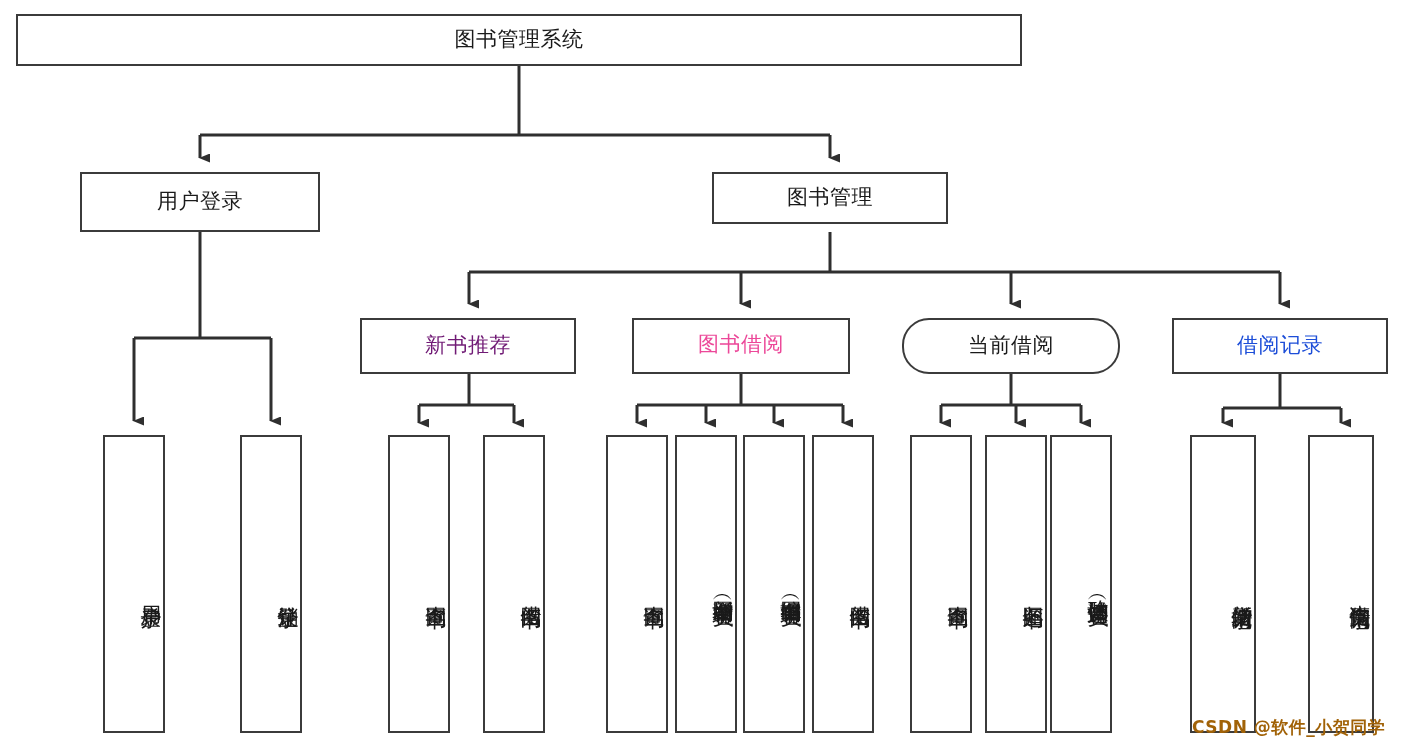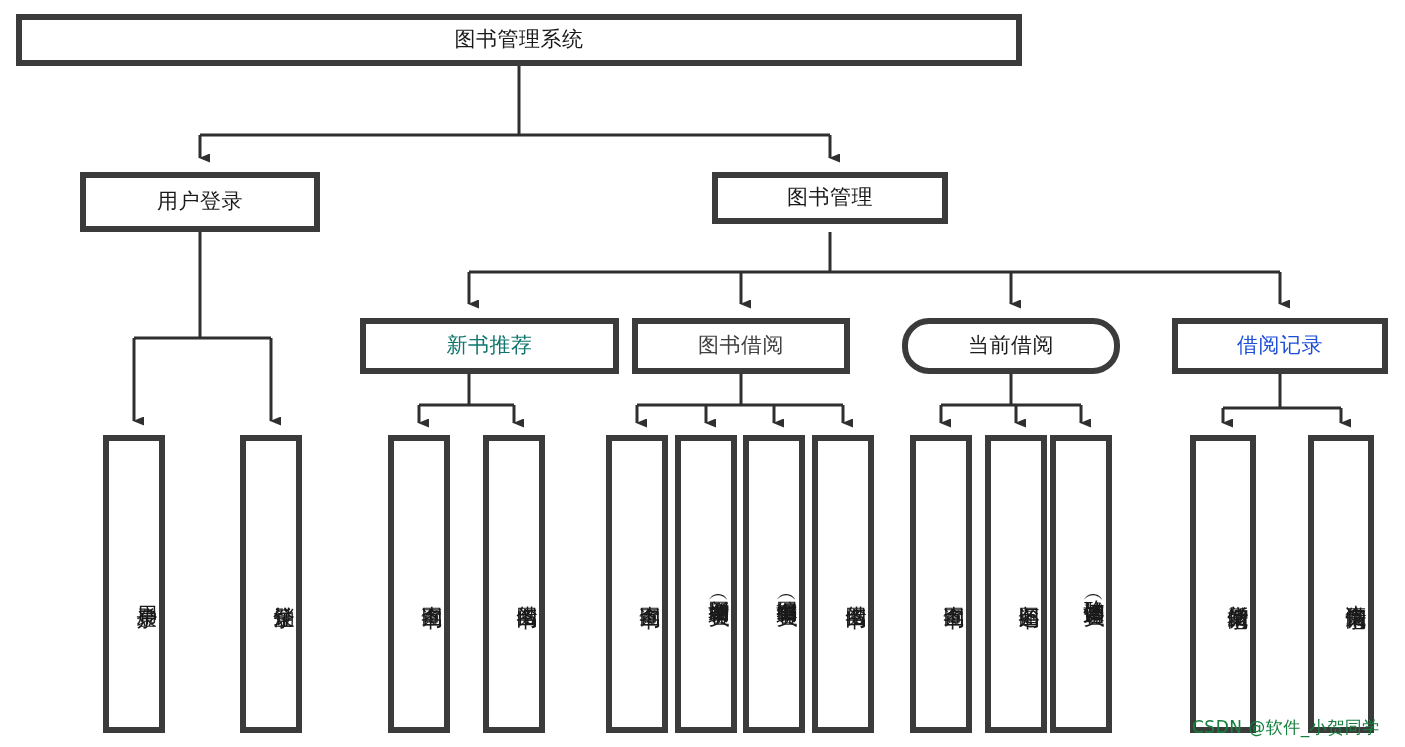--- a/index.html
+++ b/index.html
@@ -23,21 +23,21 @@
     left: 0;
     top: 0;
     width: 1405px;
     height: 747px;
     pointer-events: none;
   }
   .node {
     position: absolute;
     box-sizing: border-box;
     background: #ffffff;
-    border: 6px solid #0f766e;
+    border: 2px solid #0f766e;
     display: flex;
     align-items: center;
     justify-content: center;
     color: #1a1a1a;
   }
   .node-h {
     font-size: 21px;
     line-height: 1.1;
     letter-spacing: 0.5px;
     white-space: nowrap;
@@ -117,34 +117,34 @@
       <path d="M1223,408 L1223,423" marker-end="url(#arrowhead)"></path>
       <path d="M1341,408 L1341,423" marker-end="url(#arrowhead)"></path>
     </g>
   </svg>
 
   <div class="node node-h" style="left: 16px; top: 14px; width: 1006px; height: 52px; border-color: rgb(59, 59, 59); background: rgb(255, 255, 255); color: rgb(26, 26, 26);">图书管理系统</div>
 
   <div class="node node-h" style="left: 80px; top: 172px; width: 240px; height: 60px; border-color: rgb(59, 59, 59); background: rgb(255, 255, 255); color: rgb(26, 26, 26);">用户登录</div>
   <div class="node node-h" style="left: 712px; top: 172px; width: 236px; height: 52px; border-color: rgb(59, 59, 59); background: rgb(255, 255, 255); color: rgb(26, 26, 26);">图书管理</div>
 
-  <div class="node node-h" style="left: 360px; top: 318px; width: 259px; height: 56px; border-color: rgb(59, 59, 59); background: rgb(255, 255, 255); color: #0f766e;">新书推荐</div>
-  <div class="node node-h" style="left: 632px; top: 318px; width: 218px; height: 56px; border-color: rgb(59, 59, 59); background: rgb(255, 255, 255); color: #404040;">图书借阅</div>
+  <div class="node node-h" style="left: 360px; top: 318px; width: 216px; height: 56px; border-color: rgb(59, 59, 59); background: rgb(255, 255, 255); color: #701a75;">新书推荐</div>
+  <div class="node node-h" style="left: 632px; top: 318px; width: 218px; height: 56px; border-color: rgb(59, 59, 59); background: rgb(255, 255, 255); color: #ec4899; font-family: Liberation Mono, monospace;">图书借阅</div>
   <div class="node node-h" style="left: 902px; top: 318px; width: 218px; height: 56px; border-color: rgb(59, 59, 59); background: rgb(255, 255, 255); color: rgb(26, 26, 26); border-radius: 27px;">当前借阅</div>
   <div class="node node-h" style="left: 1172px; top: 318px; width: 216px; height: 56px; border-color: rgb(59, 59, 59); background: rgb(255, 255, 255); color: #1d4ed8;">借阅记录</div>
 
   <div class="node node-v" style="left: 103px; top: 435px; width: 62px; height: 298px; border-color: rgb(59, 59, 59); background: rgb(255, 255, 255); color: rgb(26, 26, 26);">用户登录</div>
   <div class="node node-v" style="left: 240px; top: 435px; width: 62px; height: 298px; border-color: rgb(59, 59, 59); background: rgb(255, 255, 255); color: rgb(26, 26, 26);">注销登录</div>
   <div class="node node-v" style="left: 388px; top: 435px; width: 62px; height: 298px; border-color: rgb(59, 59, 59); background: rgb(255, 255, 255); color: rgb(26, 26, 26);">查询图书</div>
   <div class="node node-v" style="left: 483px; top: 435px; width: 62px; height: 298px; border-color: rgb(59, 59, 59); background: rgb(255, 255, 255); color: rgb(26, 26, 26);">借阅图书</div>
   <div class="node node-v" style="left: 606px; top: 435px; width: 62px; height: 298px; border-color: rgb(59, 59, 59); background: rgb(255, 255, 255); color: rgb(26, 26, 26);">查询图书</div>
   <div class="node node-v tall-text" style="left: 675px; top: 435px; width: 62px; height: 298px; border-color: rgb(59, 59, 59); background: rgb(255, 255, 255); color: rgb(26, 26, 26);">新增图书（管理员）</div>
   <div class="node node-v tall-text" style="left: 743px; top: 435px; width: 62px; height: 298px; border-color: rgb(59, 59, 59); background: rgb(255, 255, 255); color: rgb(26, 26, 26);">编辑图书（管理员）</div>
   <div class="node node-v" style="left: 812px; top: 435px; width: 62px; height: 298px; border-color: rgb(59, 59, 59); background: rgb(255, 255, 255); color: rgb(26, 26, 26);">借阅图书</div>
   <div class="node node-v" style="left: 910px; top: 435px; width: 62px; height: 298px; border-color: rgb(59, 59, 59); background: rgb(255, 255, 255); color: rgb(26, 26, 26);">查询图书</div>
   <div class="node node-v" style="left: 985px; top: 435px; width: 62px; height: 298px; border-color: rgb(59, 59, 59); background: rgb(255, 255, 255); color: rgb(26, 26, 26);">归还图书</div>
   <div class="node node-v tall-text" style="left: 1050px; top: 435px; width: 62px; height: 298px; border-color: rgb(59, 59, 59); background: rgb(255, 255, 255); color: rgb(26, 26, 26);">确认归还（管理员）</div>
   <div class="node node-v" style="left: 1190px; top: 435px; width: 66px; height: 298px; border-color: rgb(59, 59, 59); background: rgb(255, 255, 255); color: rgb(26, 26, 26);">新增借阅记录</div>
   <div class="node node-v" style="left: 1308px; top: 435px; width: 66px; height: 298px; border-color: rgb(59, 59, 59); background: rgb(255, 255, 255); color: rgb(26, 26, 26);">查询借阅记录</div>
 
-  <div class="watermark" style="left: 1192px; top: 716px; color: #15803d;">CSDN @软件_小贺同学</div>
+  <div class="watermark" style="left: 1192px; top: 716px; color: #a16207; font-weight: bold;">CSDN @软件_小贺同学</div>
 
 </div>
 
 </body></html>

